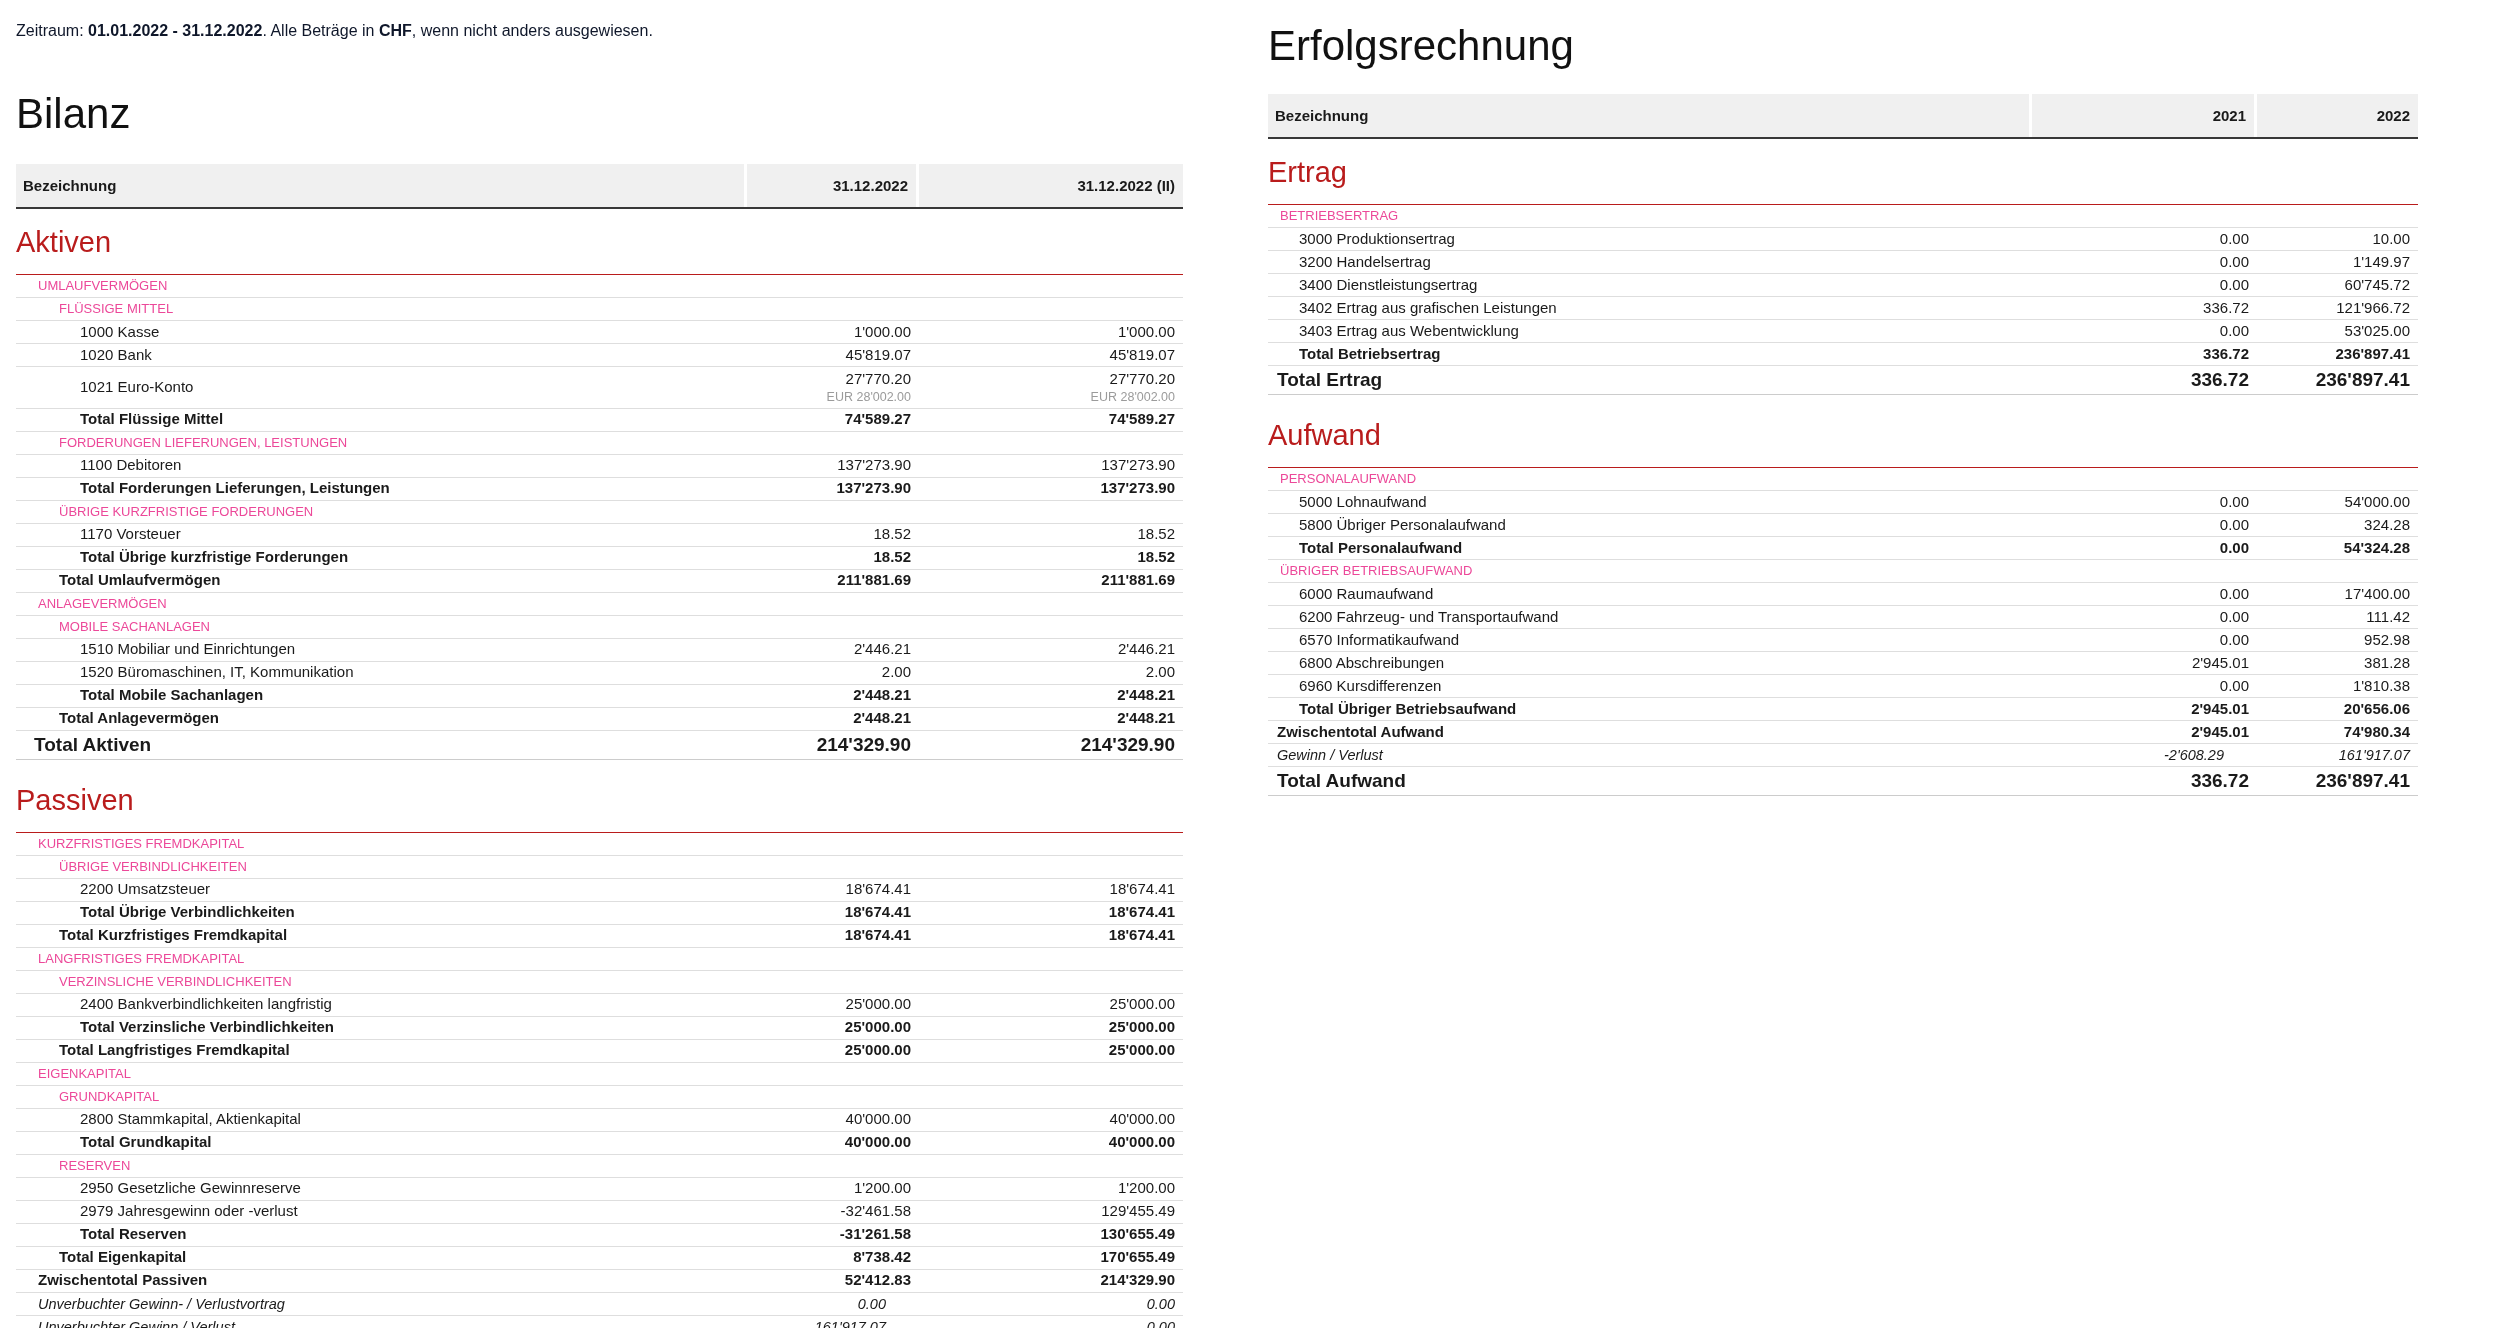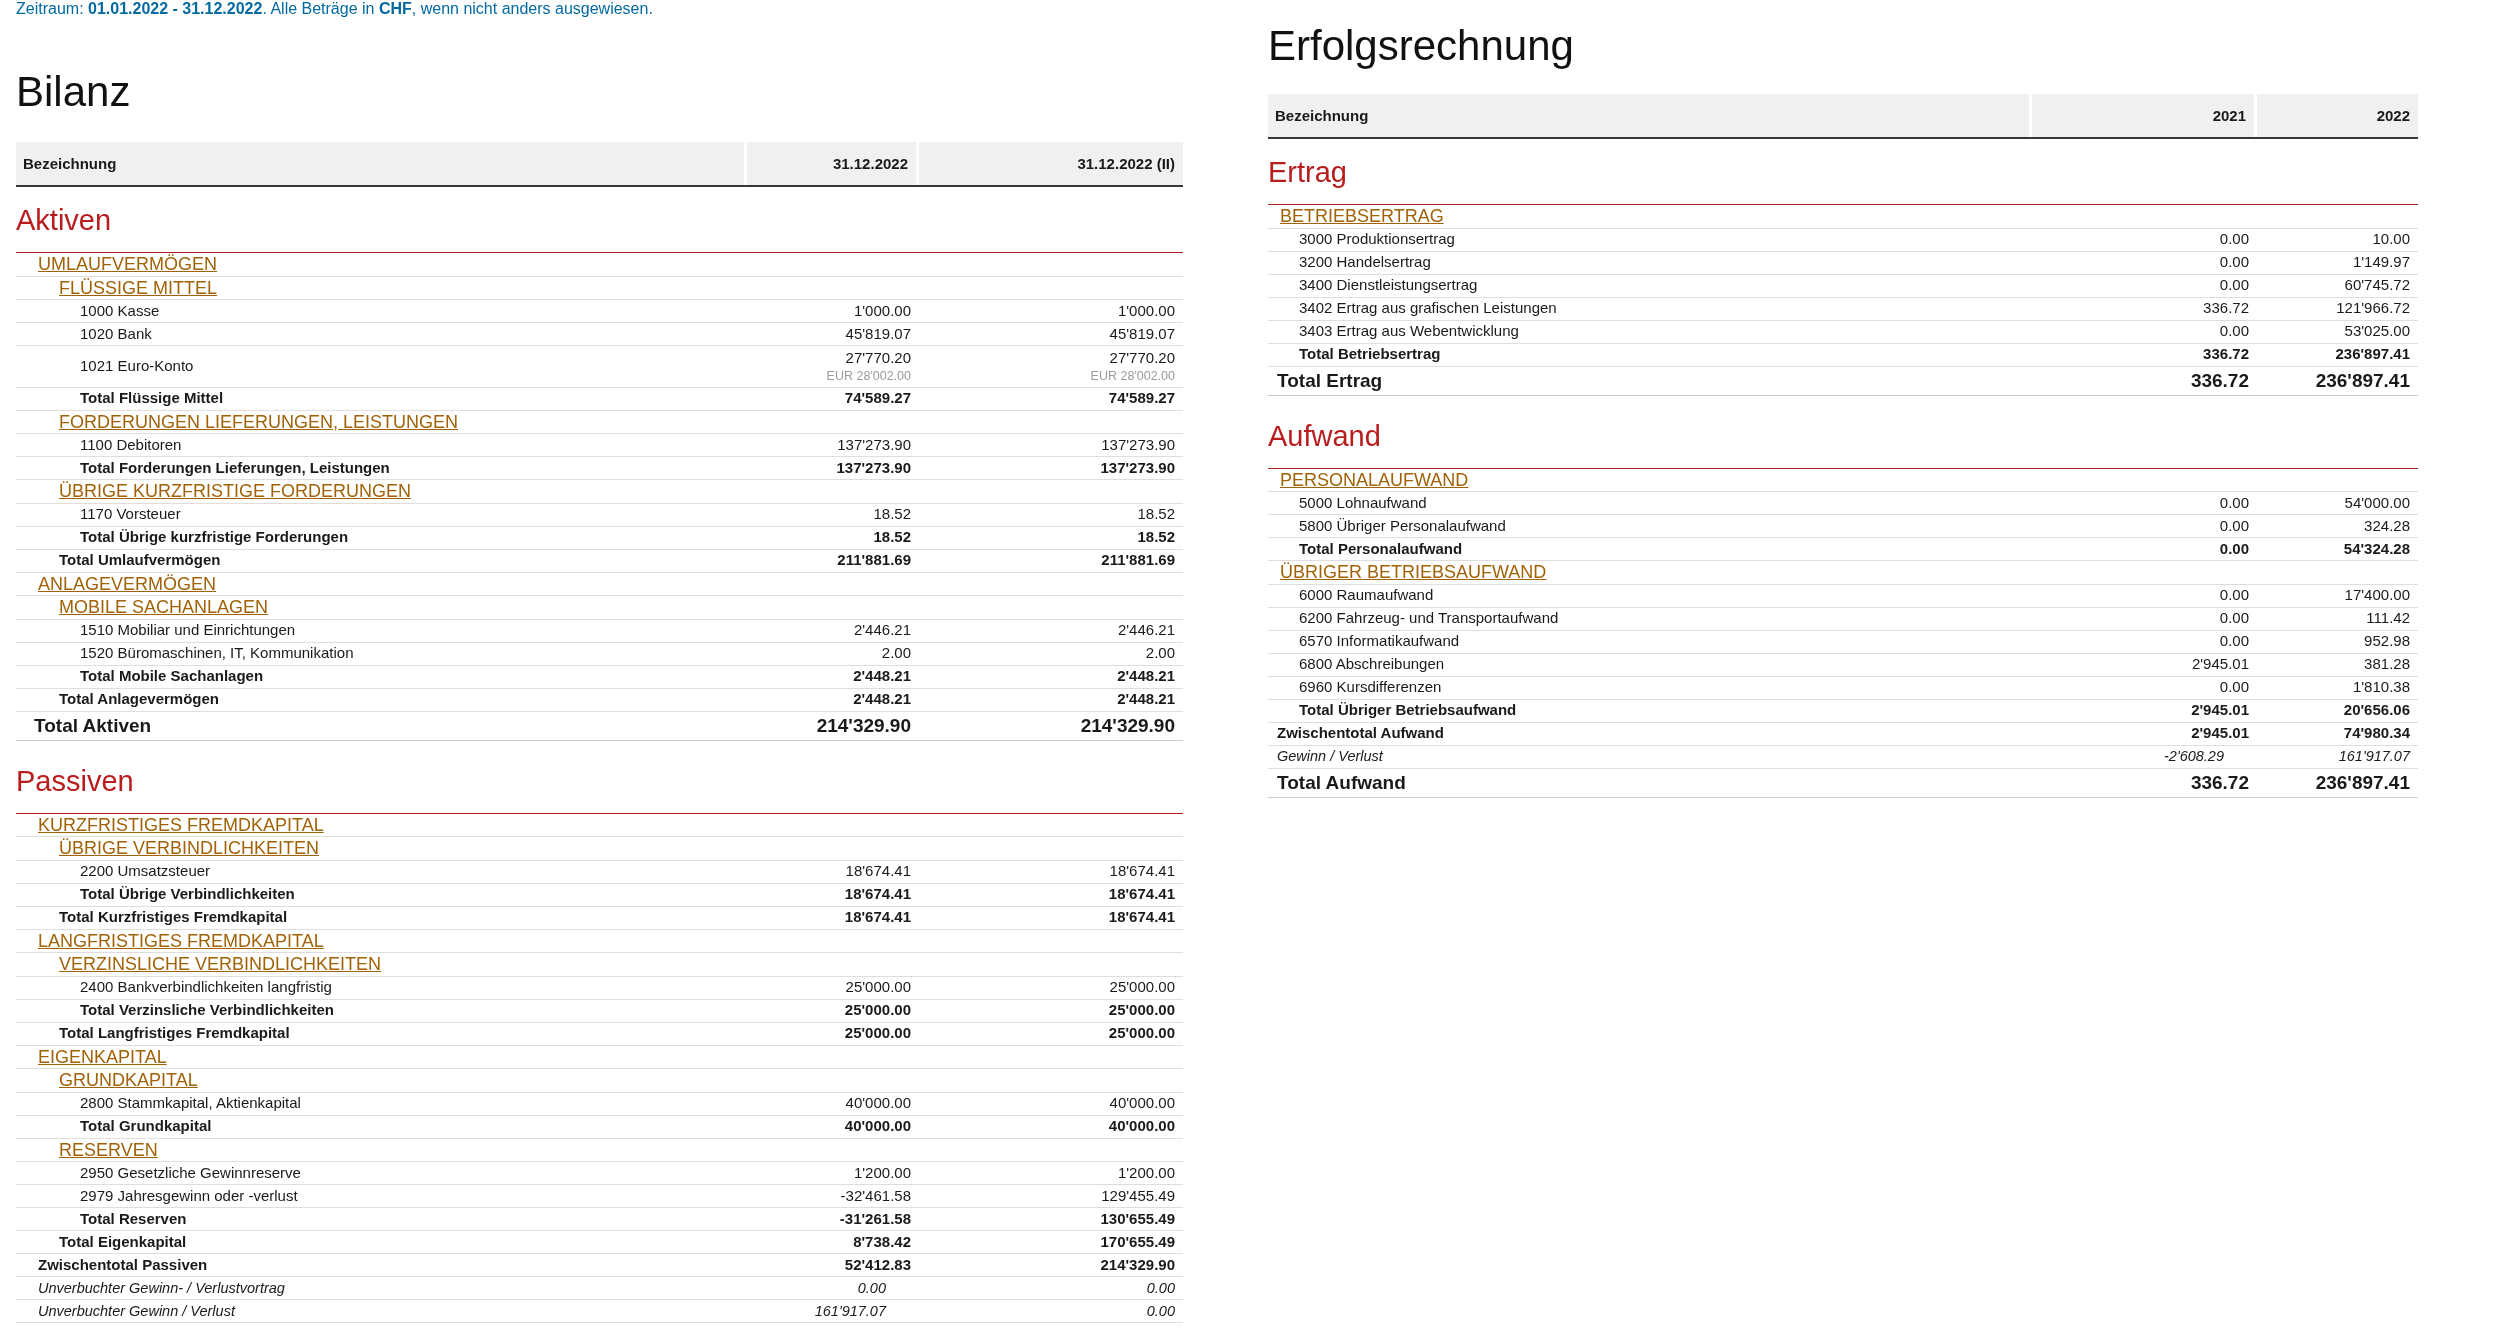--- a/index.html
+++ b/index.html
@@ -8,21 +8,21 @@
     background: #ffffff;
     font-family: "Liberation Sans", "DejaVu Sans", sans-serif;
     color: #1a1a1a;
     position: relative;
     overflow: hidden;
   }
   .page-col { position: absolute; top: 0; }
   .bilanz-page { left: 16px;  width: 1167px; }
   .er-page     { left: 1268px; width: 1150px; }
 
-  .meta { font-size: 16px; white-space: pre; color: #0369a1; }
+  .meta { margin-top: 22px; font-size: 16px; white-space: pre; color: #0f172a; }
   .meta b { font-weight: 700; }
 
   h1.report-title { font-size: 42px; font-weight: 300; color: #111; }
   .bilanz-page h1.report-title { margin-top: 50px; }
   .er-page     h1.report-title { margin-top: 22px; }
 
   .thead {
     display: flex; margin-top: 26px; border-bottom: 2px solid #383838;
   }
   .er-page .thead { margin-top: 24px; }
@@ -43,21 +43,21 @@
     min-height: 23px; font-size: 15px;
   }
   .cell { display: flex; flex-direction: column; justify-content: center; }
   .lbl { flex: 1; }
   .num { align-items: flex-end; text-align: right; padding-right: 8px; }
   .bilanz-page .c1 { width: 169px; }
   .bilanz-page .c2 { width: 264px; }
   .er-page .c1 { width: 222px; }
   .er-page .c2 { width: 161px; }
 
-  .g1, .g2 { font-size: 18px; color: #a16207; text-decoration: underline; }
+  .g1, .g2 { font-size: 13px; color: #ec4899; }
   .t1, .t2, .t3 { font-weight: 700; }
   .grand { font-weight: 700; font-size: 19px; min-height: 29px; border-bottom: 1px solid #cccccc; }
   .italic { font-style: italic; font-size: 14.5px; gap: 25px; }
 
   .bilanz-page .g1 .lbl     { padding-left: 22px; }
   .bilanz-page .g2 .lbl     { padding-left: 43px; }
   .bilanz-page .acct .lbl   { padding-left: 64px; }
   .bilanz-page .t3 .lbl     { padding-left: 64px; }
   .bilanz-page .t2 .lbl     { padding-left: 43px; }
   .bilanz-page .t1 .lbl     { padding-left: 22px; }

